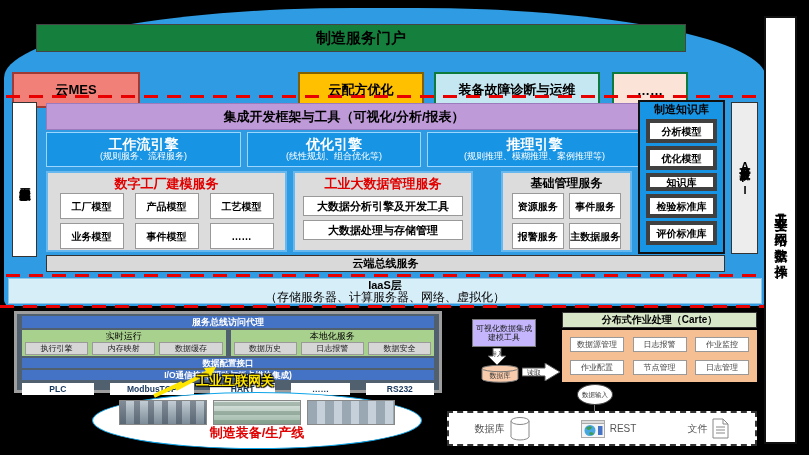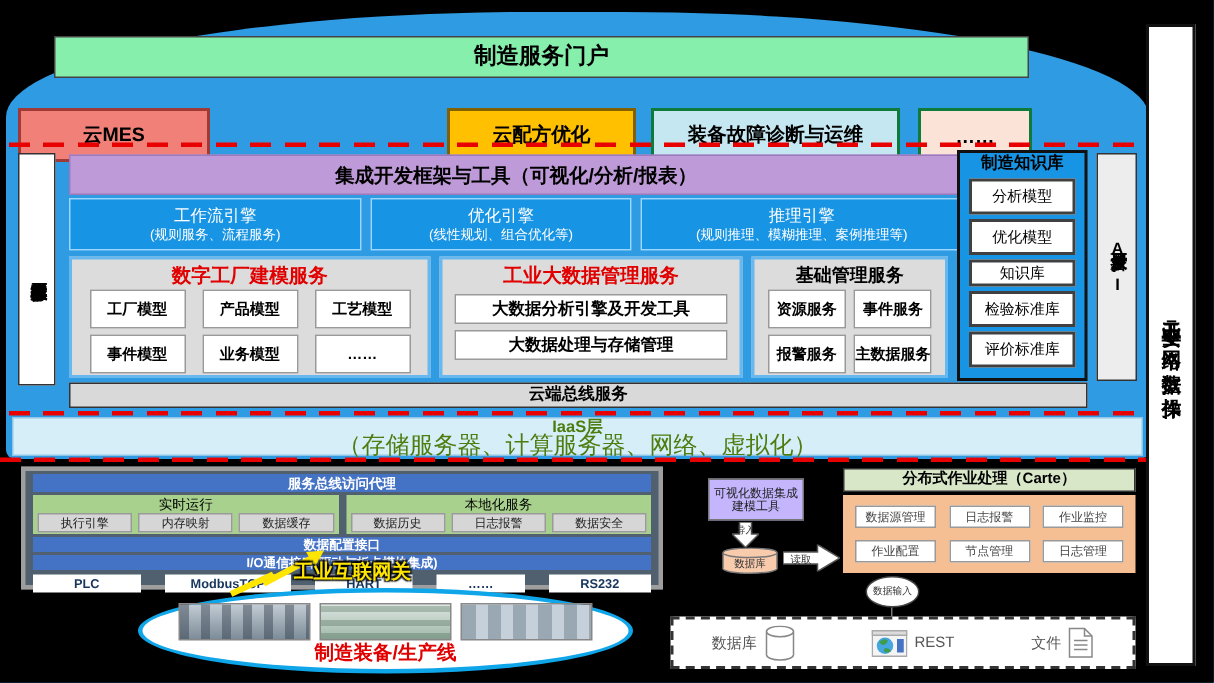--- a/index.html
+++ b/index.html
@@ -9,21 +9,21 @@
   .abs { position:absolute; }
 
   
   .dome { left:4px; top:8px; width:762px; height:298px; background:#2E9BE2;
           border-radius:46% 46% 6px 6px / 70px 70px 6px 6px; }
 
   
   .rdash { height:3px; background:repeating-linear-gradient(90deg,#E80000 0 14px,transparent 14px 23px); }
 
   
-  .portal { left:36px; top:24px; width:650px; height:28px; background:#86efac; border:1px solid #444;
+  .portal { left:36px; top:24px; width:650px; height:28px; background:#15803d; border:1px solid #444;
             font-size:15px; font-weight:bold; color:#000; text-align:center; line-height:26px; }
 
   
   .app { top:72px; height:36px; display:flex; align-items:center; justify-content:center;
          font-weight:bold; font-size:13px; color:#000; }
   .app-mes    { left:12px;  width:128px; background:#F08078; border:2px solid #A03A36; }
   .app-energy { left:152px; width:136px; background:#2FD36F; border:2px solid #0E7A3C; }
   .app-recipe { left:298px; width:126px; background:#FFC000; border:2px solid #806000; }
   .app-fault  { left:434px; width:166px; background:#C5E7F2; border:2px solid #0E7A3C; }
   .app-more   { left:612px; width:76px;  background:#FBE4D7; border:2px solid #0E7A3C; }
@@ -38,73 +38,73 @@
   .secbar { left:764px; top:16px; width:33px; height:428px; border:2px solid #111; }
   .secbar .vtext { font-size:13px; }
 
   
   .framework { left:46px; top:103px; width:596px; height:27px; background:#BE9AD8; border:1px solid #9B7BBB;
                display:flex; align-items:center; justify-content:center; font-weight:bold; font-size:13px; color:#000; }
 
   
   .engine { top:132px; height:35px; background:#1794E4; border:1px solid #9AD6FF; color:#fff;
             display:flex; flex-direction:column; align-items:center; justify-content:center; text-align:center; }
-  .engine .ename { font-size:11px; font-weight:normal; line-height:13px; }
+  .engine .ename { font-size:14px; font-weight:bold; line-height:13px; }
   .engine .edetail { font-size:9px; line-height:11px; }
   .eng1 { left:46px; width:195px; } .eng2 { left:247px; width:174px; } .eng3 { left:427px; width:215px; }
 
   
   .svcbox { top:171px; height:81px; background:#DCDCDC; border:2px solid #66B8EE; }
   .svc-title { text-align:center; font-weight:bold; font-size:13px; line-height:17px; margin-top:2px; }
   .red-title { color:#E10000; } .blk-title { color:#000; font-size:12px; }
   .cellwrap { display:flex; flex-wrap:wrap; justify-content:space-around; padding:1px 6px; row-gap:4px; }
   .cell { background:#fff; border:1px solid #999; font-size:10px; font-weight:bold; color:#000;
           display:flex; align-items:center; justify-content:center; text-align:center; line-height:11px; }
   .modeling { left:46px; width:241px; } .modeling .cell { width:64px; height:26px;text-align:center; }
-  .bigdata { left:293px; width:202px; }
+  .bigdata { left:293px; width:180px; }
   .bd-row { background:#fff; border:1px solid #999; margin:4px 8px 0 8px; height:20px; font-size:11px;
             font-weight:bold; text-align:center; line-height:18px; color:#000; }
   .basic { left:501px; width:131px; } .basic .cell { width:52px; height:26px; }
 
   
   .knowledge { left:638px; top:100px; width:87px; height:154px; background:#1794E4; border:2px solid #111;
                display:flex; flex-direction:column; align-items:center; }
   .kn-title { font-size:11px; font-weight:bold; color:#000; line-height:14px; }
-  .kn-item { background:#fff; border:2px solid #404040; width:71px; font-size:10px; font-weight:normal; color:#000;
+  .kn-item { background:#fff; border:4px solid #404040; width:71px; font-size:10px; font-weight:bold; color:#000;
              display:flex; align-items:center; justify-content:center; text-align:center; line-height:11px; margin-top:3px; }
   .kn-tall { height:24px; } .kn-short { height:18px; }
 
   
   .cloudbus { left:46px; top:255px; width:679px; height:17px; background:#D9D9D9; border:1px solid #333;
               font-size:11px; font-weight:bold; text-align:center; line-height:15px; color:#000; }
   .iaas { left:8px; top:278px; width:754px; height:26px; background:#D6EEF8; border:1px solid #8FC6E8;
-          text-align:center; color:#4d7c0f; }
+          text-align:center; color:#000000; }
   .iaas .l1 { font-size:11px; font-weight:bold; line-height:13px; }
-  .iaas .l2 { font-size:16px; line-height:11px; }
+  .iaas .l2 { font-size:12px; line-height:11px; }
 
   
   .gateway { left:14px; top:311px; width:428px; height:82px; background:#50606E; border:3px solid #9E9E9E;
              padding:2px 5px; display:flex; flex-direction:column; gap:2px; }
   .bluebar { background:#4472C4; color:#fff; text-align:center; font-weight:bold; }
   .gw-proxy { height:12px; font-size:9px; line-height:12px; }
   .gw-panels { display:flex; gap:5px; height:29px; }
   .gw-panel { flex:1; background:#A9D18E; padding:1px 3px; }
   .gw-ptitle { font-size:9px; font-weight:normal; text-align:center; line-height:10px; color:#000; }
   .gw-btnrow { display:flex; gap:4px; margin-top:1px; }
   .gw-btn { flex:1; background:#D6D6D6; border:1px solid #9a9a9a; font-size:8px; color:#222;
             text-align:center; line-height:11px; height:13px; }
   .gw-cfg { height:10px; font-size:8.5px; line-height:10px; }
   .gw-protos { display:flex; gap:16px; height:12px; margin-top:1px; }
   .proto { background:#fff; color:#17365D; font-size:8.5px; font-weight:bold; text-align:center; line-height:12px; }
   .p1{flex:1.1;} .p2{flex:1.3;} .p3{flex:1;} .p4{flex:.9;} .p5{flex:1.05;}
   .gw-label { left:196px; top:372px; font-size:13px; font-weight:bold; color:#FFE600;
               text-shadow:1px 1px 1px #000,-1px -1px 1px #000,1px -1px 1px #000,-1px 1px 1px #000; }
 
   
-  .prod { left:92px; top:392px; width:330px; height:57px; background:#fff; border:3px solid #0ea5e9;
+  .prod { left:92px; top:392px; width:330px; height:57px; background:#fff; border:1px solid #0ea5e9;
           border-radius:50%; display:flex; flex-direction:column; align-items:center; }
   .photos { display:flex; gap:6px; margin-top:7px; }
   .photo { width:88px; height:25px; border:1px solid #888; }
   .photo.f1 { background:repeating-linear-gradient(90deg,rgba(50,60,75,.45) 0 6px,transparent 6px 14px),linear-gradient(#c2ccd4,#7c8c98); }
   .photo.f2 { background:repeating-linear-gradient(0deg,rgba(80,110,90,.35) 0 4px,transparent 4px 9px),linear-gradient(#dde6e2,#9fb8a8); }
   .photo.f3 { background:repeating-linear-gradient(90deg,#9aa8b4 0 9px,#c6d0da 9px 17px); }
   .prod-label { font-size:13px; font-weight:bold; color:#E00000; line-height:16px; }
 
   
   .etl-tool { left:472px; top:319px; width:64px; height:28px; background:#c4b5fd; border:1px solid #777;
@@ -161,22 +161,22 @@
     <span class="ename">推理引擎</span>
     <span class="edetail">(规则推理、模糊推理、案例推理等)</span>
   </div>
 
   <div class="abs svcbox modeling">
     <div class="svc-title red-title">数字工厂建模服务</div>
     <div class="cellwrap">
       <div class="cell">工厂模型</div>
       <div class="cell">产品模型</div>
       <div class="cell">工艺模型</div>
+      <div class="cell">业务模型</div>
       <div class="cell">事件模型</div>
-      <div class="cell">业务模型</div>
       <div class="cell">……</div>
     </div>
   </div>
 
   <div class="abs svcbox bigdata">
     <div class="svc-title red-title">工业大数据管理服务</div>
     <div class="bd-row">大数据分析引擎及开发工具</div>
     <div class="bd-row">大数据处理与存储管理</div>
   </div>
 

